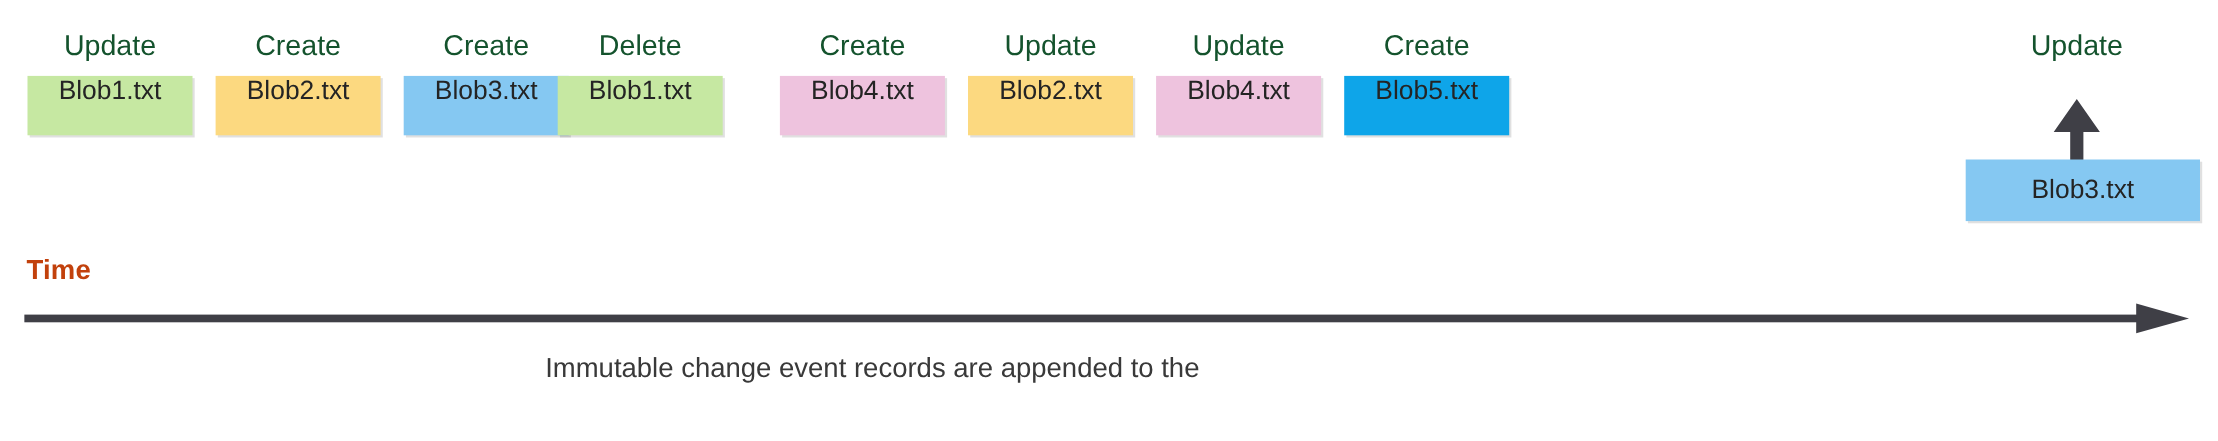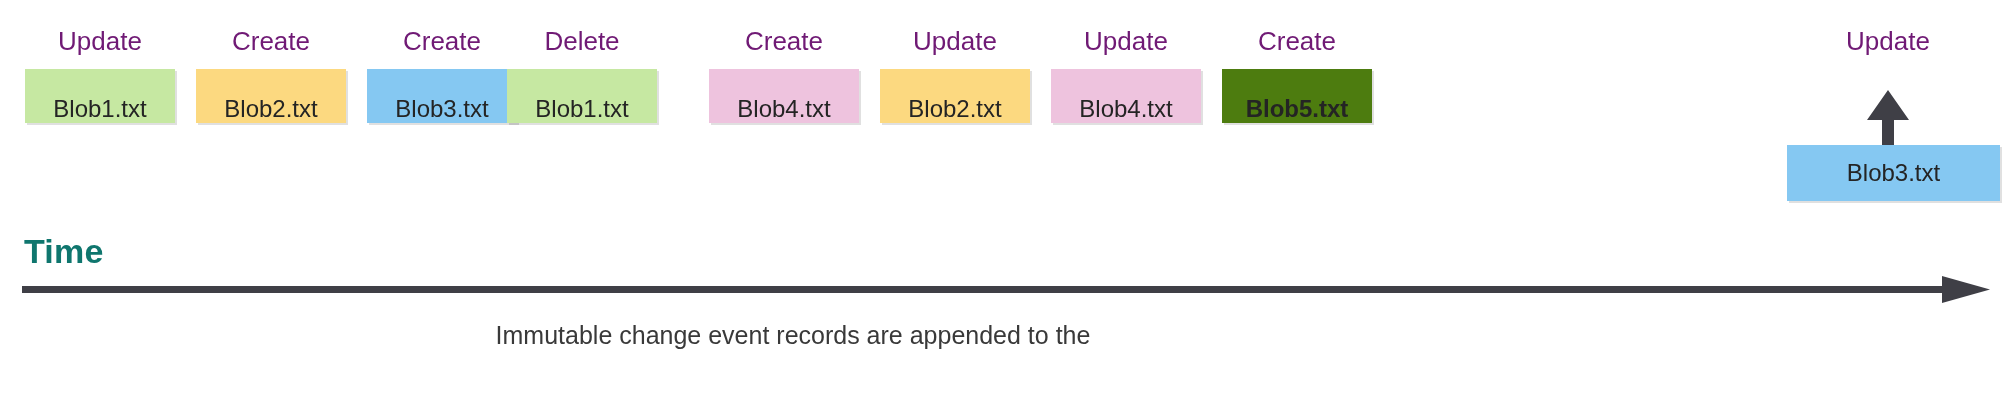--- a/index.html
+++ b/index.html
@@ -20,34 +20,34 @@
 
   
   .event-col {
     position: absolute;
     top: 24px;
     width: 150px;
   }
   .op-label {
     font-size: 26px;
     line-height: 34px;
-    color: #701a75;
+    color: #14532d;
     text-align: center;
     white-space: nowrap;
     height: 34px;
   }
   .blob-box {
     position: absolute;
     left: 0;
     top: 45px;
     width: 150px;
     height: 54px;
     box-sizing: border-box;
     display: flex;
-    align-items: flex-end;
+    align-items: flex-start;
     justify-content: center;
     font-size: 24px;
     color: #242424;
     box-shadow: 2px 2px 0 0 rgba(0,0,0,0.12);
   }
 
   
   .pending-col {
     position: absolute;
     top: 24px;
@@ -76,23 +76,23 @@
     font-size: 24px;
     color: #242424;
     box-shadow: 2px 2px 0 0 rgba(0,0,0,0.12);
   }
 
   
   .time-label {
     position: absolute;
     left: 24px;
     top: 232px;
-    font-size: 34px;
+    font-size: 25px;
     font-weight: bold;
-    color: #0f766e;
+    color: #c2410c;
     letter-spacing: 0.2px;
     text-align: center;
   }
   .time-axis {
     position: absolute;
     left: 22px;
     top: 272px;
   }
 
   
@@ -151,21 +151,21 @@
         </div>
       </div>
       <div class="event-col" style="left: 1051px;">
         <div class="op-label">Update</div>
         <div class="blob-box" style="background: rgb(238, 195, 222);">
           <span>Blob4.txt</span>
         </div>
       </div>
       <div class="event-col" style="left: 1222px;">
         <div class="op-label">Create</div>
-        <div class="blob-box" style="background: #4d7c0f; font-weight: bold;">
+        <div class="blob-box" style="background: #0ea5e9;">
           <span>Blob5.txt</span>
         </div>
       </div>
     </div>
 
   <div class="pending-col">
     <div class="op-label">Update</div>
     <div class="up-arrow">
       <svg width="44" height="76" viewBox="0 0 44 76" aria-hidden="true">
         <polygon points="22,0 43,30 28,30 28,76 16,76 16,30 1,30" fill="#3f3f46"></polygon>

